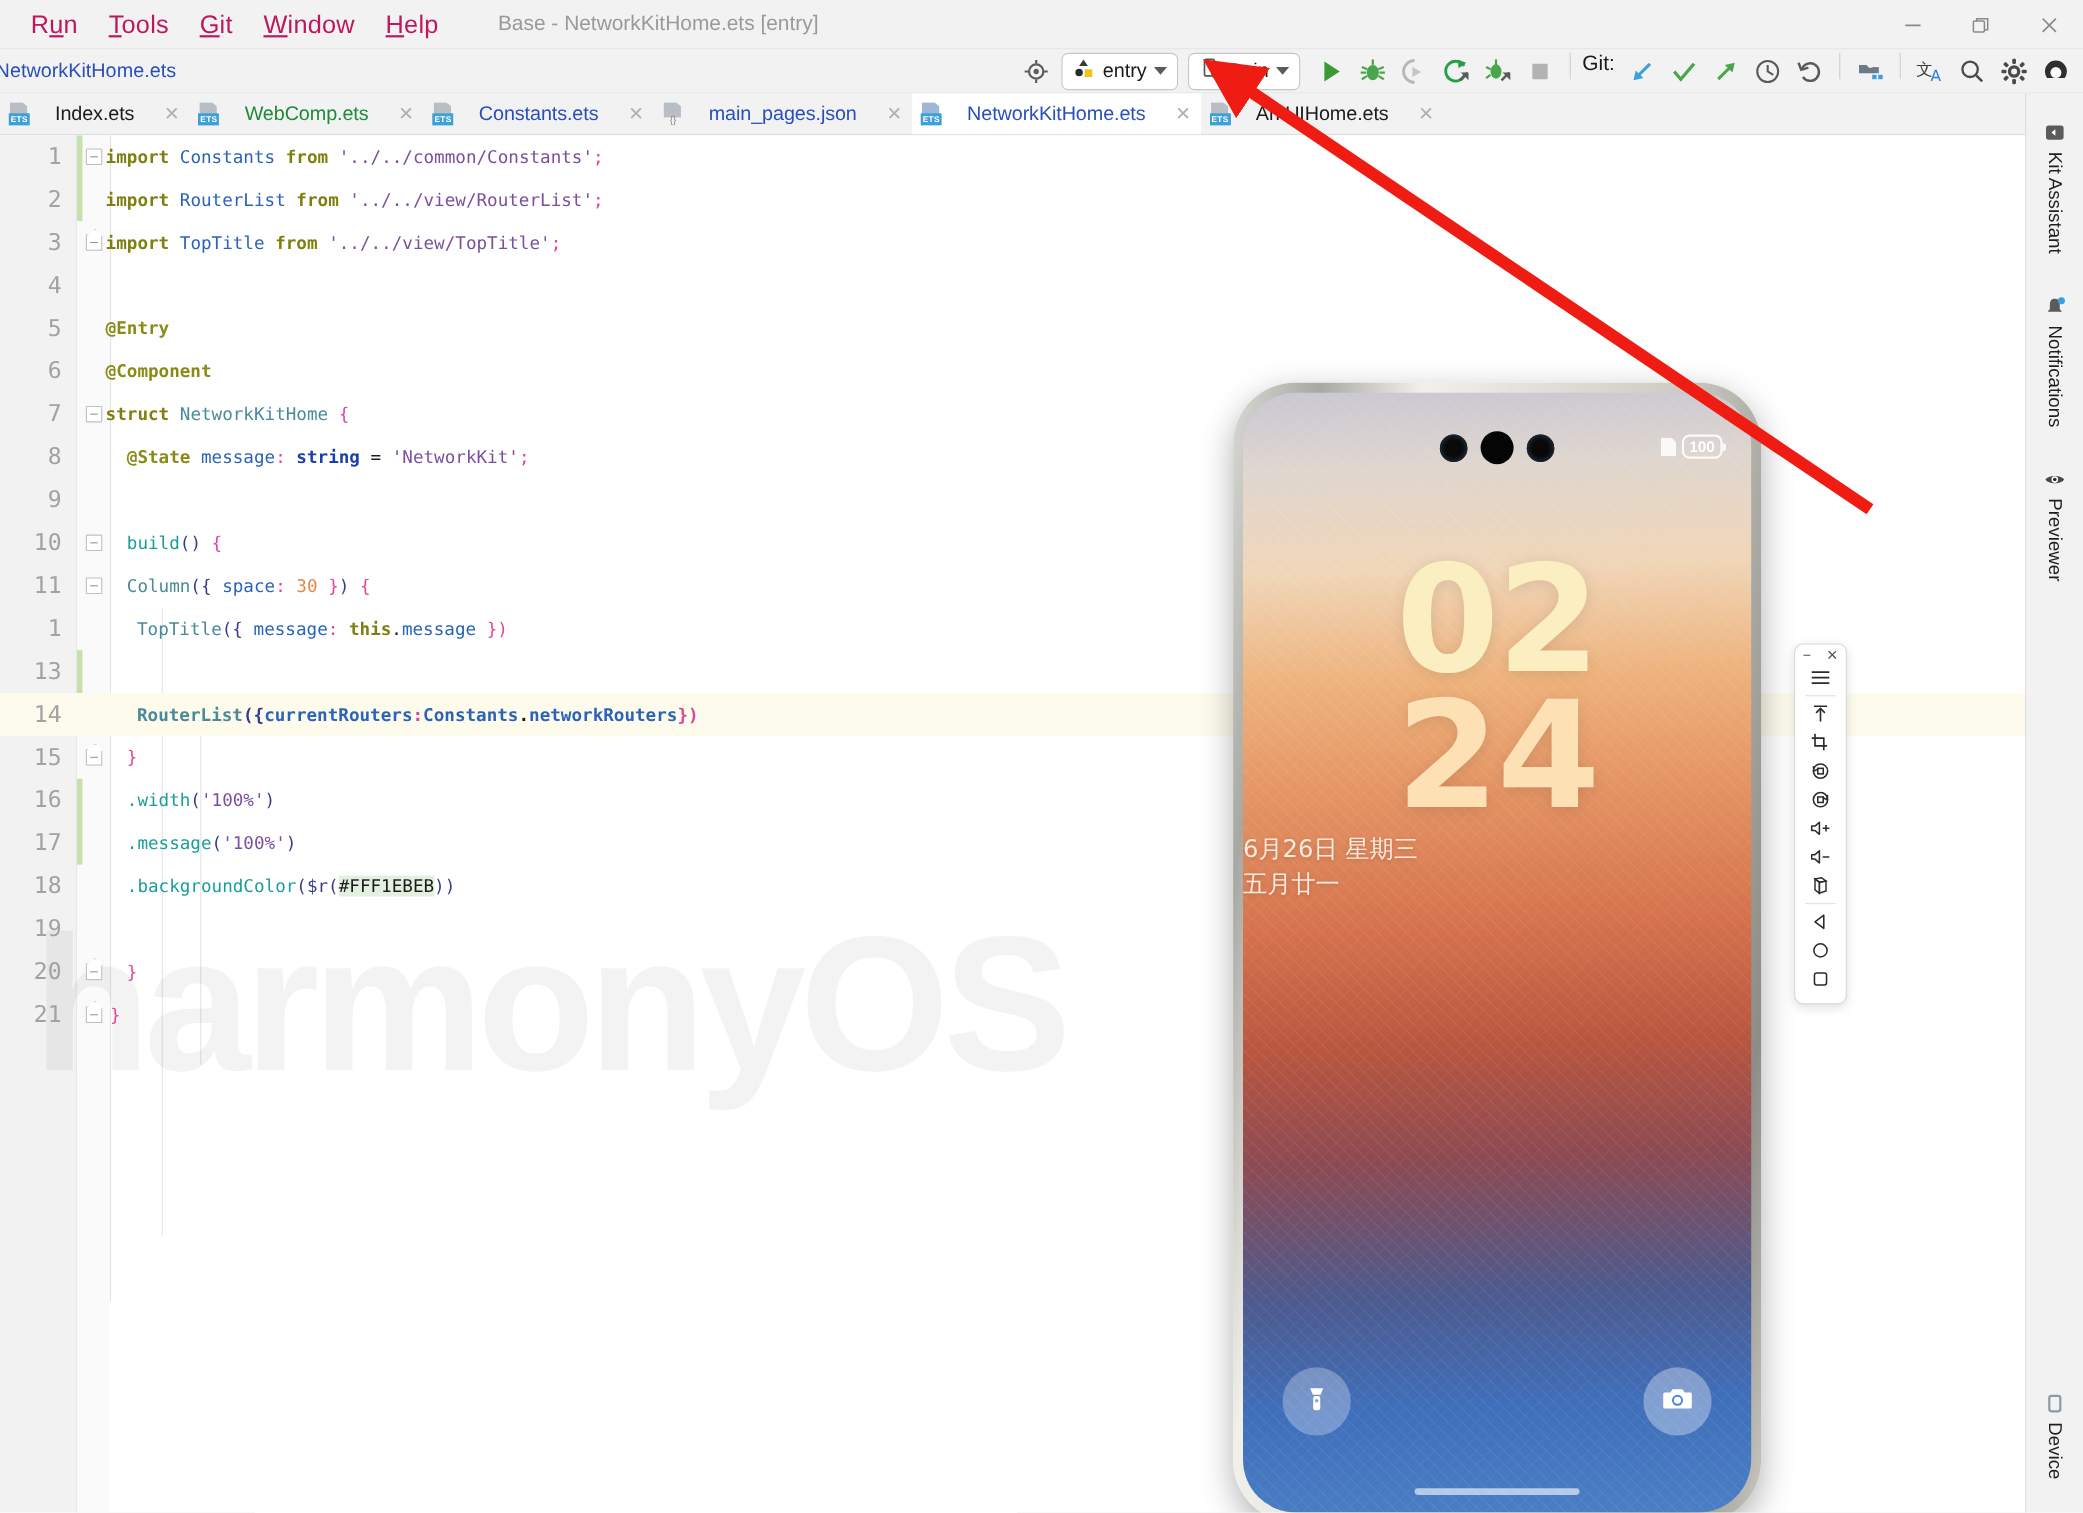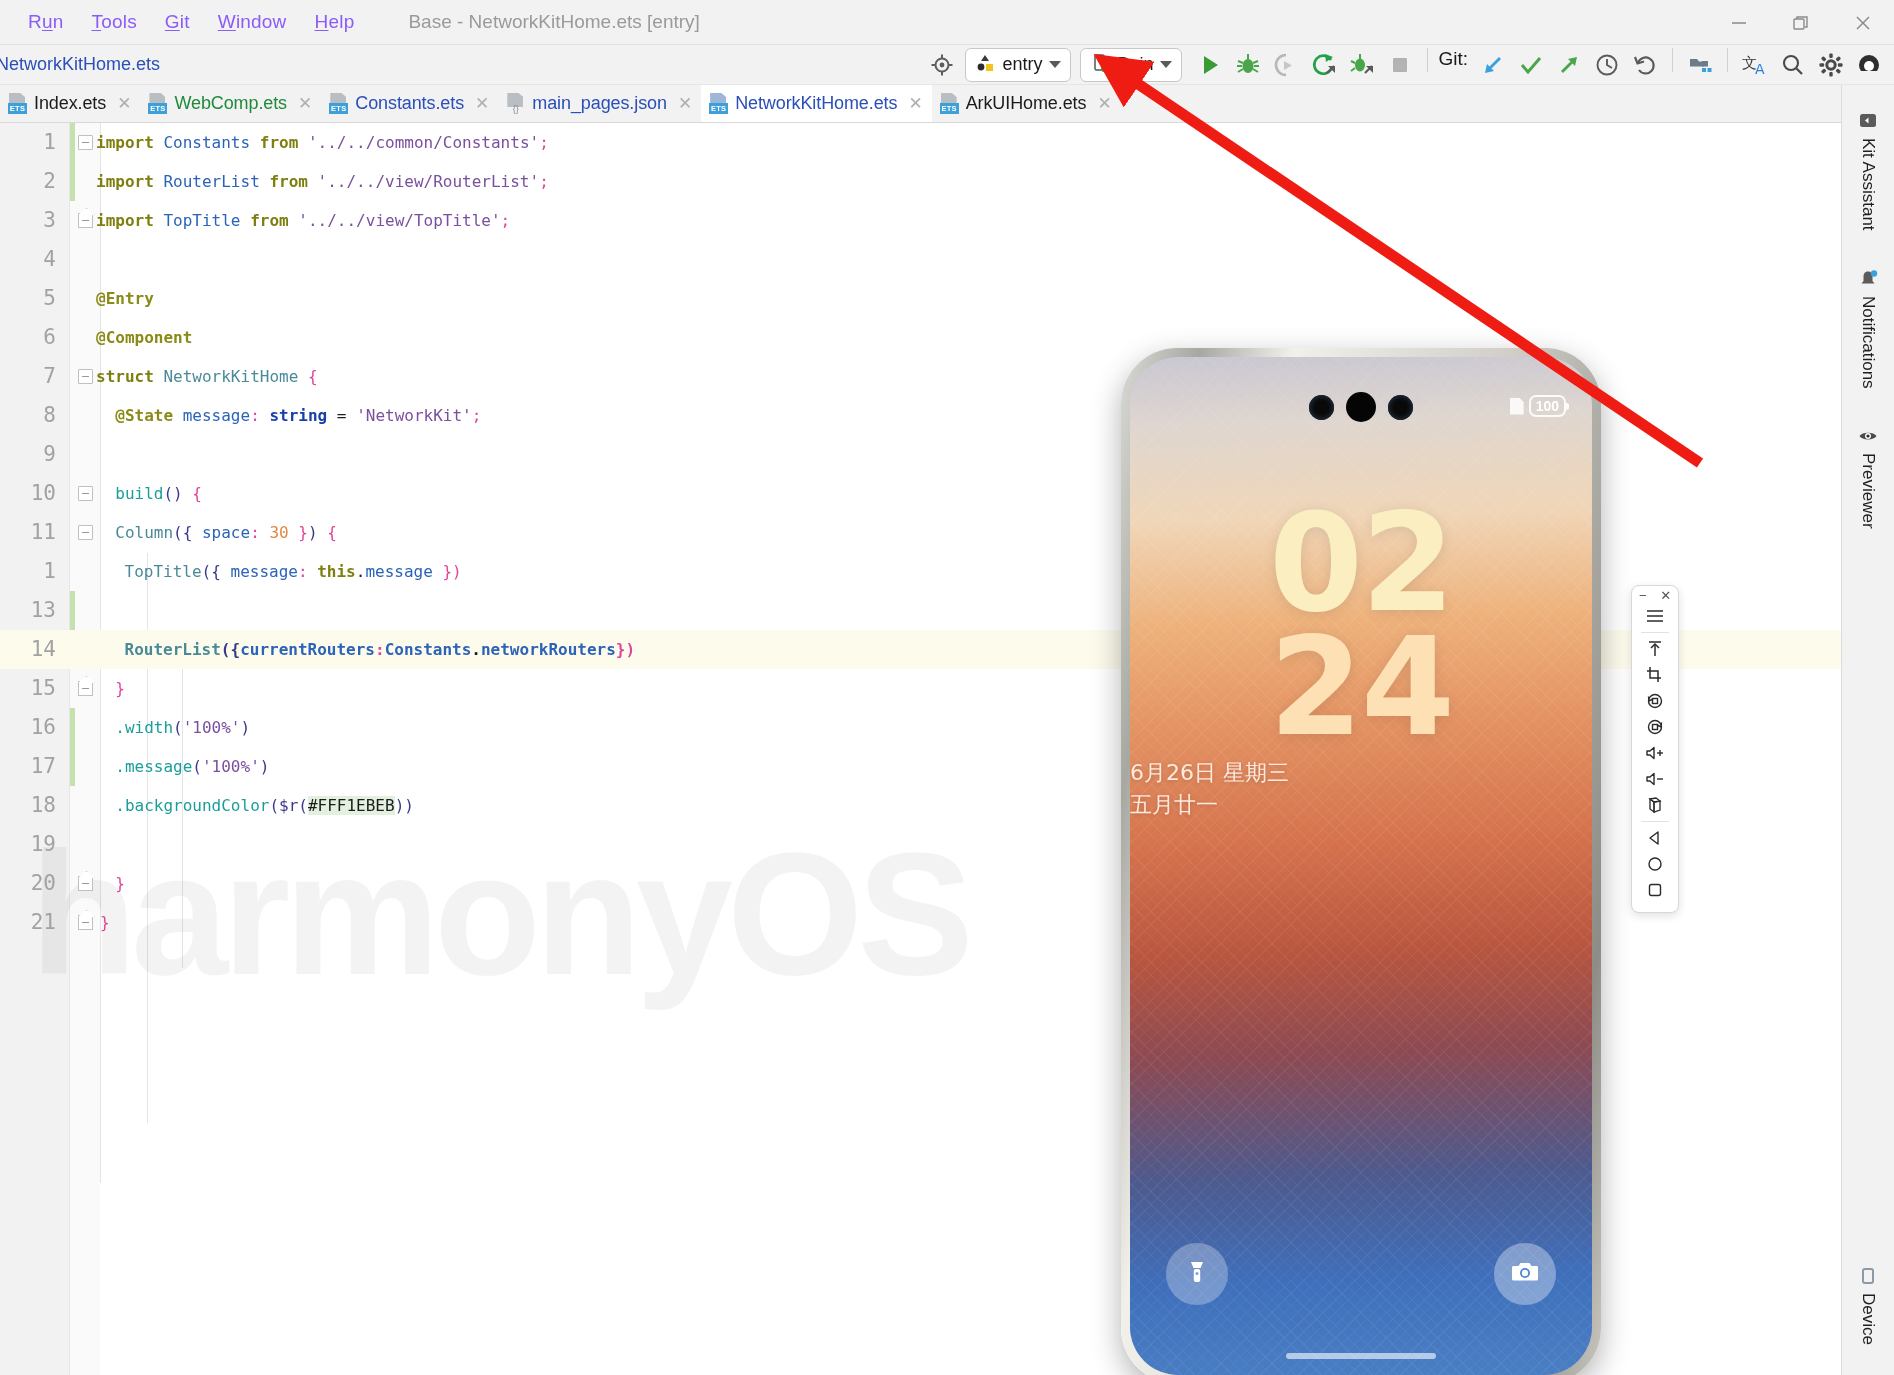--- a/index.html
+++ b/index.html
@@ -12,21 +12,21 @@
   #app { position: relative; width: 1894px; height: 1375px; background: #ffffff; }
 
   
   .titlebar {
     position: absolute; left:0; top:0; width:1894px; height:45px;
     background:#f2f2f2; border-bottom:1px solid #e0e0e0;
     display:flex; align-items:center;
   }
   .menu-group { display:flex; align-items:center; padding-left:14px; gap:0px; }
   .menu-item {
-    font-size:19px; color:#8b5cf6; padding:4px 14px; cursor:default;
+    font-size:23px; color:#be185d; padding:4px 14px; cursor:default;
     white-space:nowrap; letter-spacing:.2px;
   }
   .menu-item u { text-decoration: underline; text-underline-offset:2px; }
   .win-title {
     font-size:19px; color:#9a9a9a; margin-left:40px; white-space:nowrap;
   }
   .win-controls {
     position:absolute; right:0; top:0; height:45px; display:flex; align-items:center;
   }
   .win-btn {
@@ -58,21 +58,21 @@
   .tb-sep { width:1px; height:24px; background:#d0d0d0; margin:0 8px; }
   .git-label { font-size:19px; color:#1a1a1a; margin:0 6px 0 2px; }
 
   
   .tabsbar {
     position:absolute; left:0; top:85px; width:1894px; height:38px;
     background:#f2f2f2; display:flex; align-items:stretch;
     border-bottom:1px solid #d8d8d8;
   }
   .tab {
-    display:flex; align-items:center; gap:7px; padding:0 9px 0 8px;
+    display:flex; align-items:center; gap:23px; padding:0 9px 0 8px;
     font-size:18px; white-space:nowrap; position:relative;
   }
   .tab.active { background:#ffffff; }
   .tab .tabname { letter-spacing:-.1px; }
   .tab .tabclose { color:#b0b0b0; font-size:17px; margin-left:4px; }
   .ets-icon {
     width:19px; height:21px; position:relative; flex:none;
   }
   .ets-icon .pg {
     position:absolute; left:1px; top:0; width:16px; height:14px;

